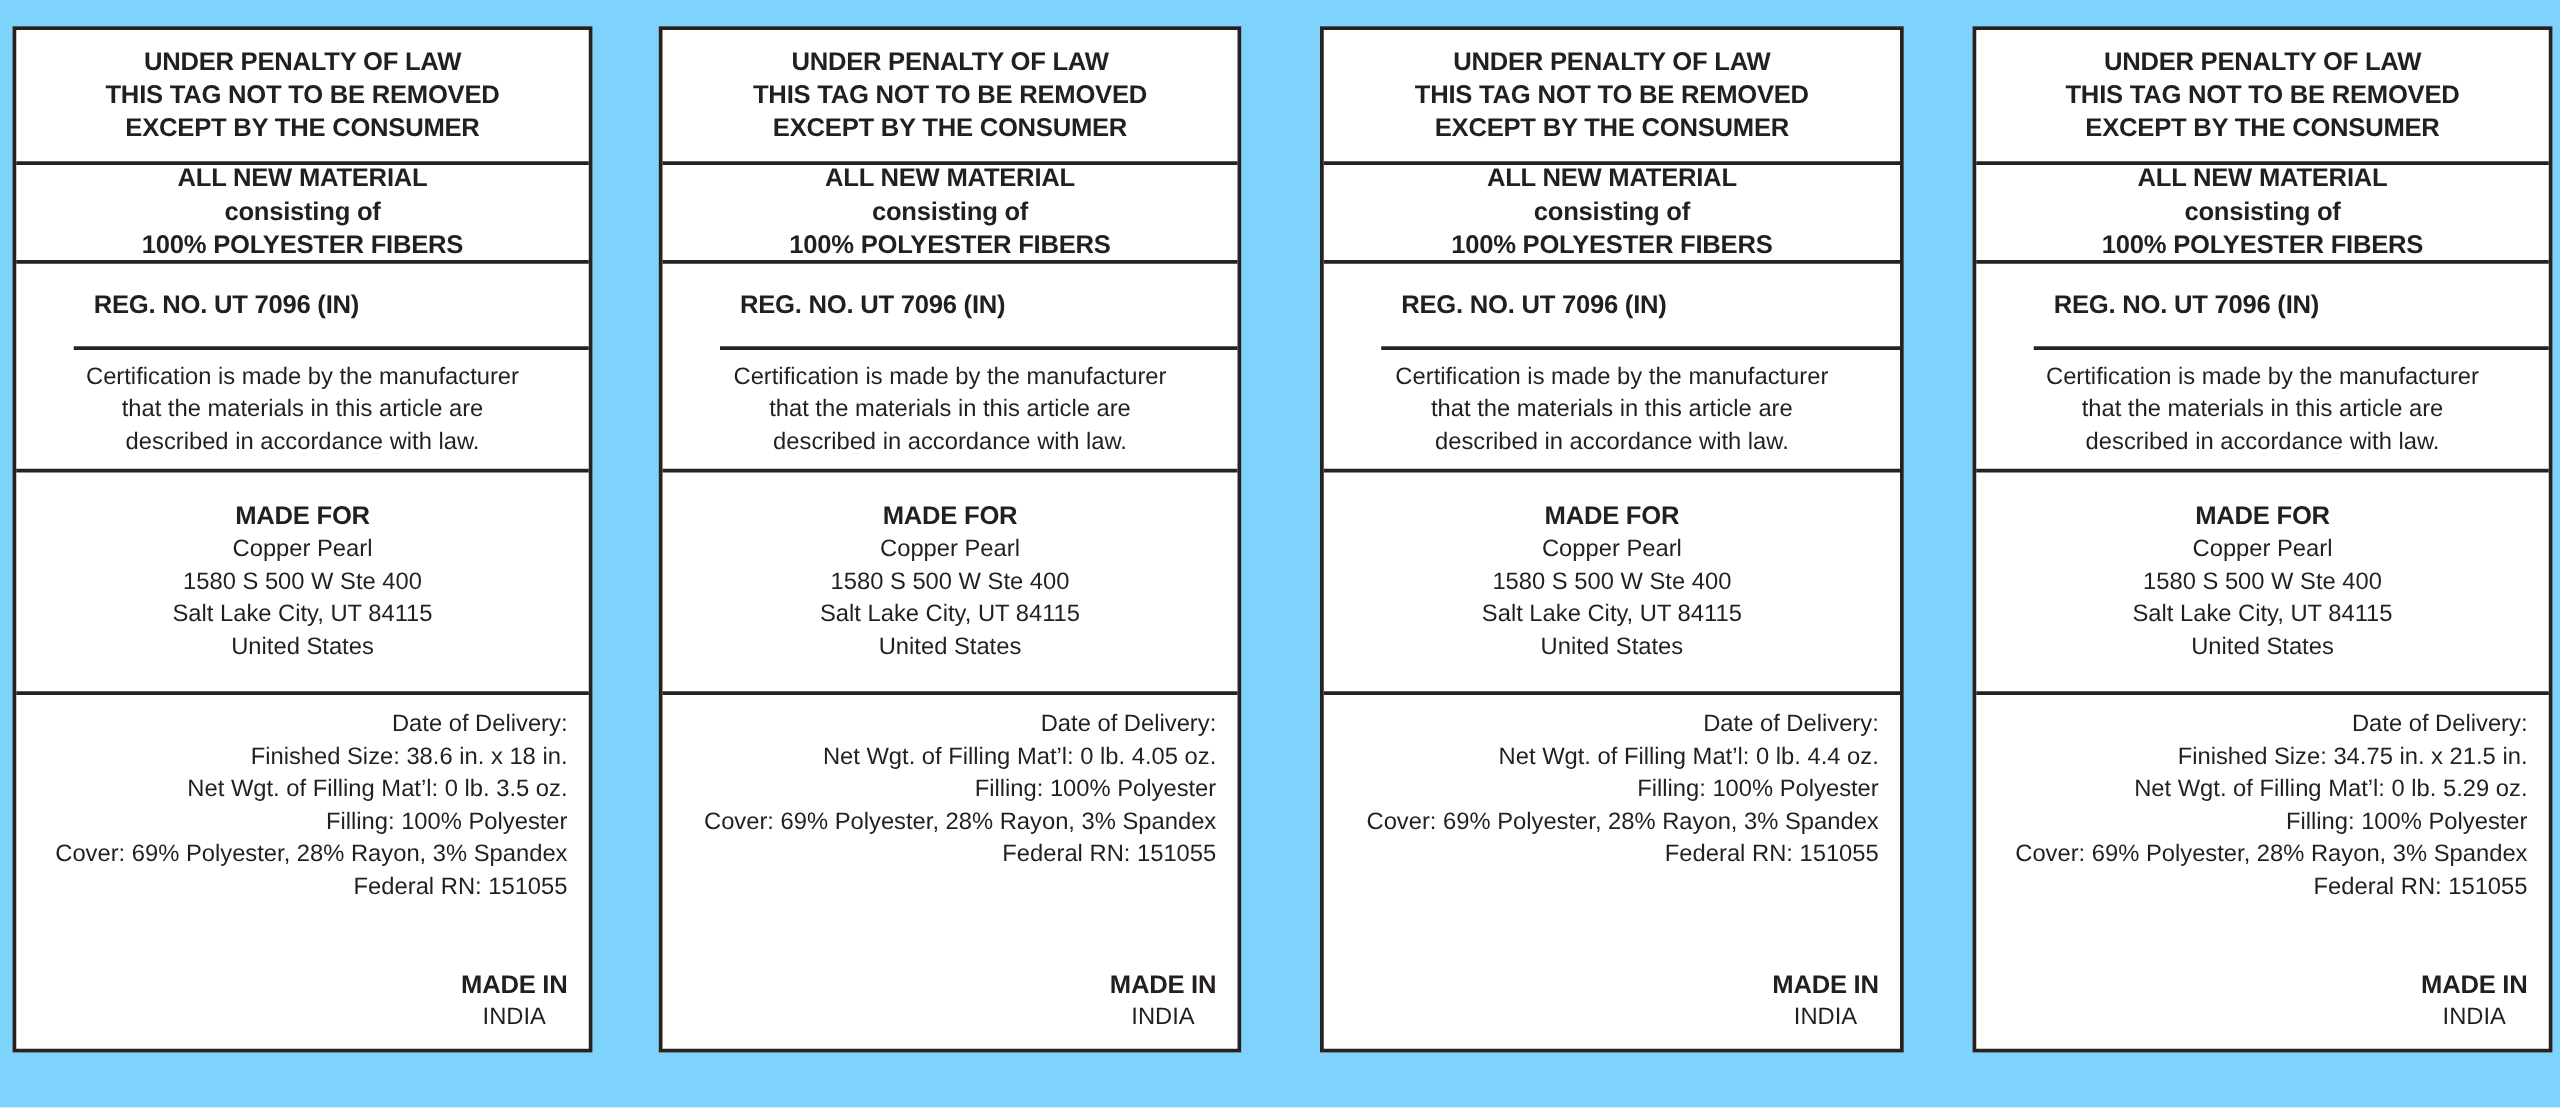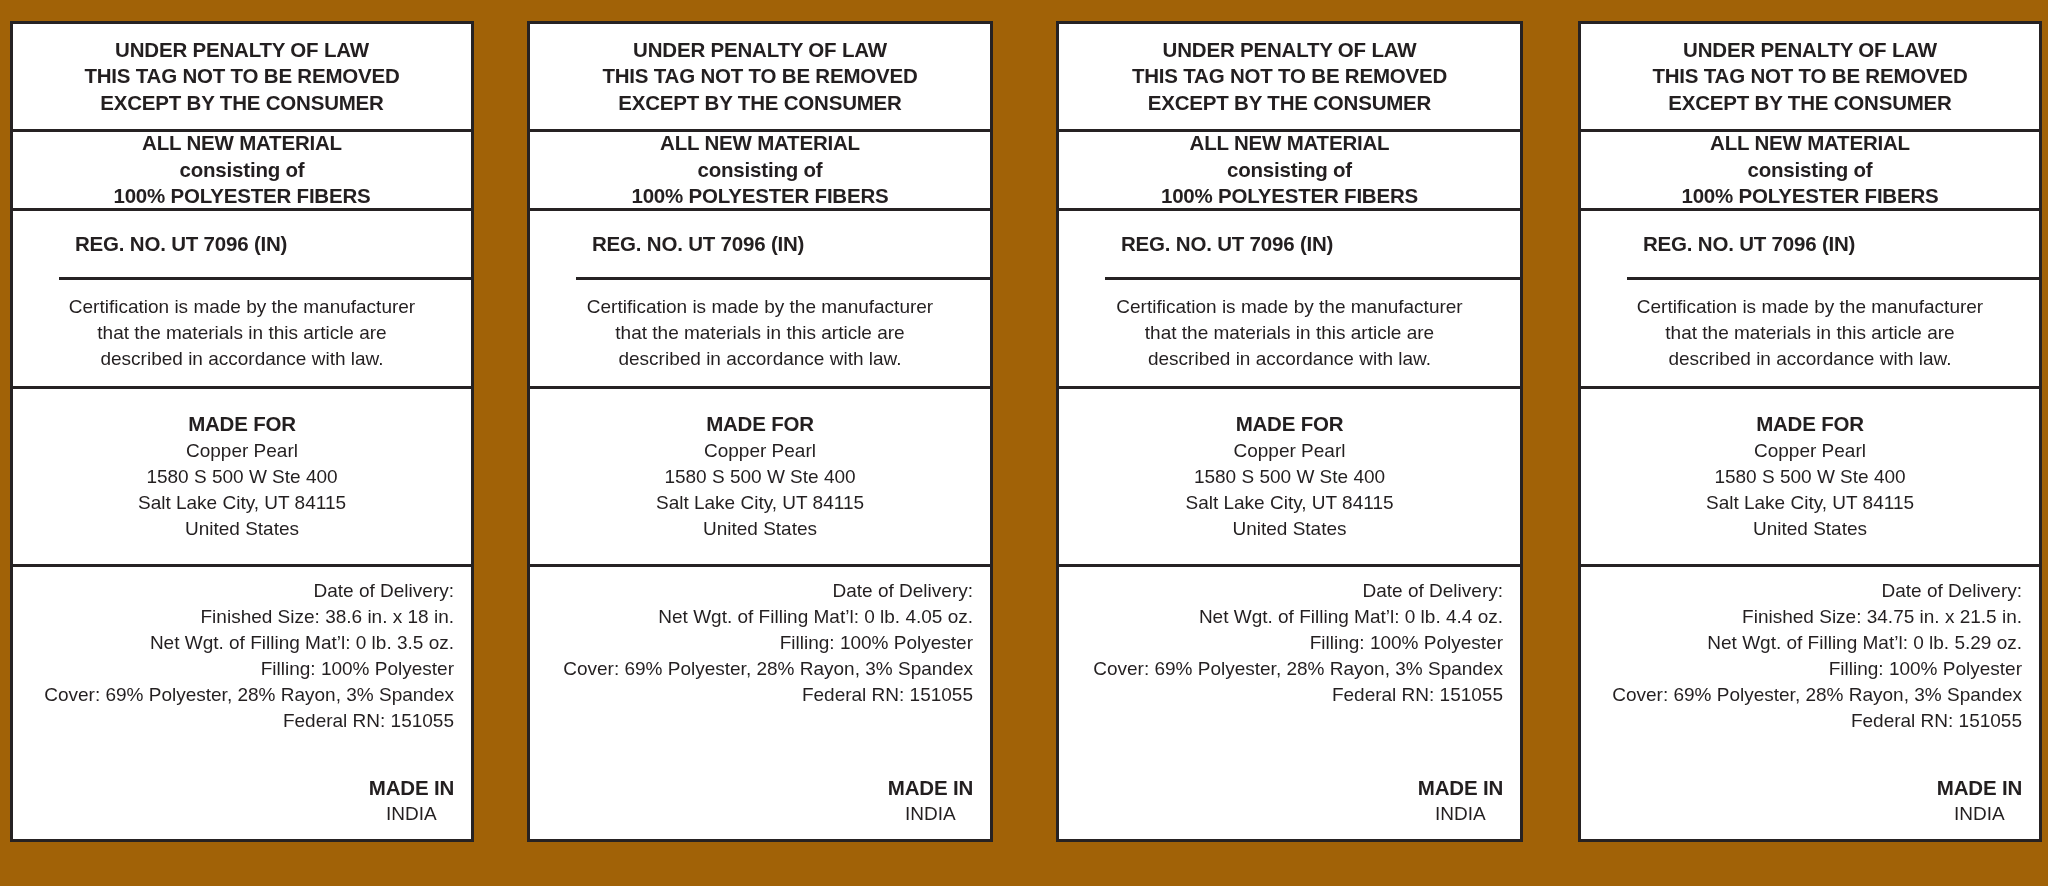--- a/index.html
+++ b/index.html
@@ -6,21 +6,21 @@
   html, body {
     width: 2048px; height: 886px;
     background: #ffffff;
     font-family: "Liberation Sans", sans-serif;
     color: #231f20;
     -webkit-font-smoothing: antialiased;
   }
   .sheet {
     position: relative;
     width: 2048px; height: 886px;
-    background: #a16207;
+    background: #7dd3fc;
     overflow: hidden;
   }
   .law-label {
     position: absolute;
     top: 21px;
     width: 466px;
     height: 821px;
     background: #ffffff;
     border: 3px solid #262223;
     display: flex;
@@ -36,21 +36,21 @@
     display: flex;
     flex-direction: column;
     justify-content: center;
     flex: none;
   }
   .sec.center { align-items: center; text-align: center; }
 
   .sec-penalty   { height: 108px; }
   .sec-material  { height: 79px; justify-content: center; }
   .sec-reg       { height: 69px; padding-left: 16px; margin-left: 46px; }
-  .sec-cert      { height: 109px; }
+  .sec-cert      { height: 98px; }
   .sec-madefor   { height: 178px; }
   .sec-details   {
     flex: 1 1 auto;
     border-bottom: none;
     padding: 11px 17px 10px 17px;
     display: flex;
     flex-direction: column;
     justify-content: flex-start;
     align-items: flex-end;
   }

